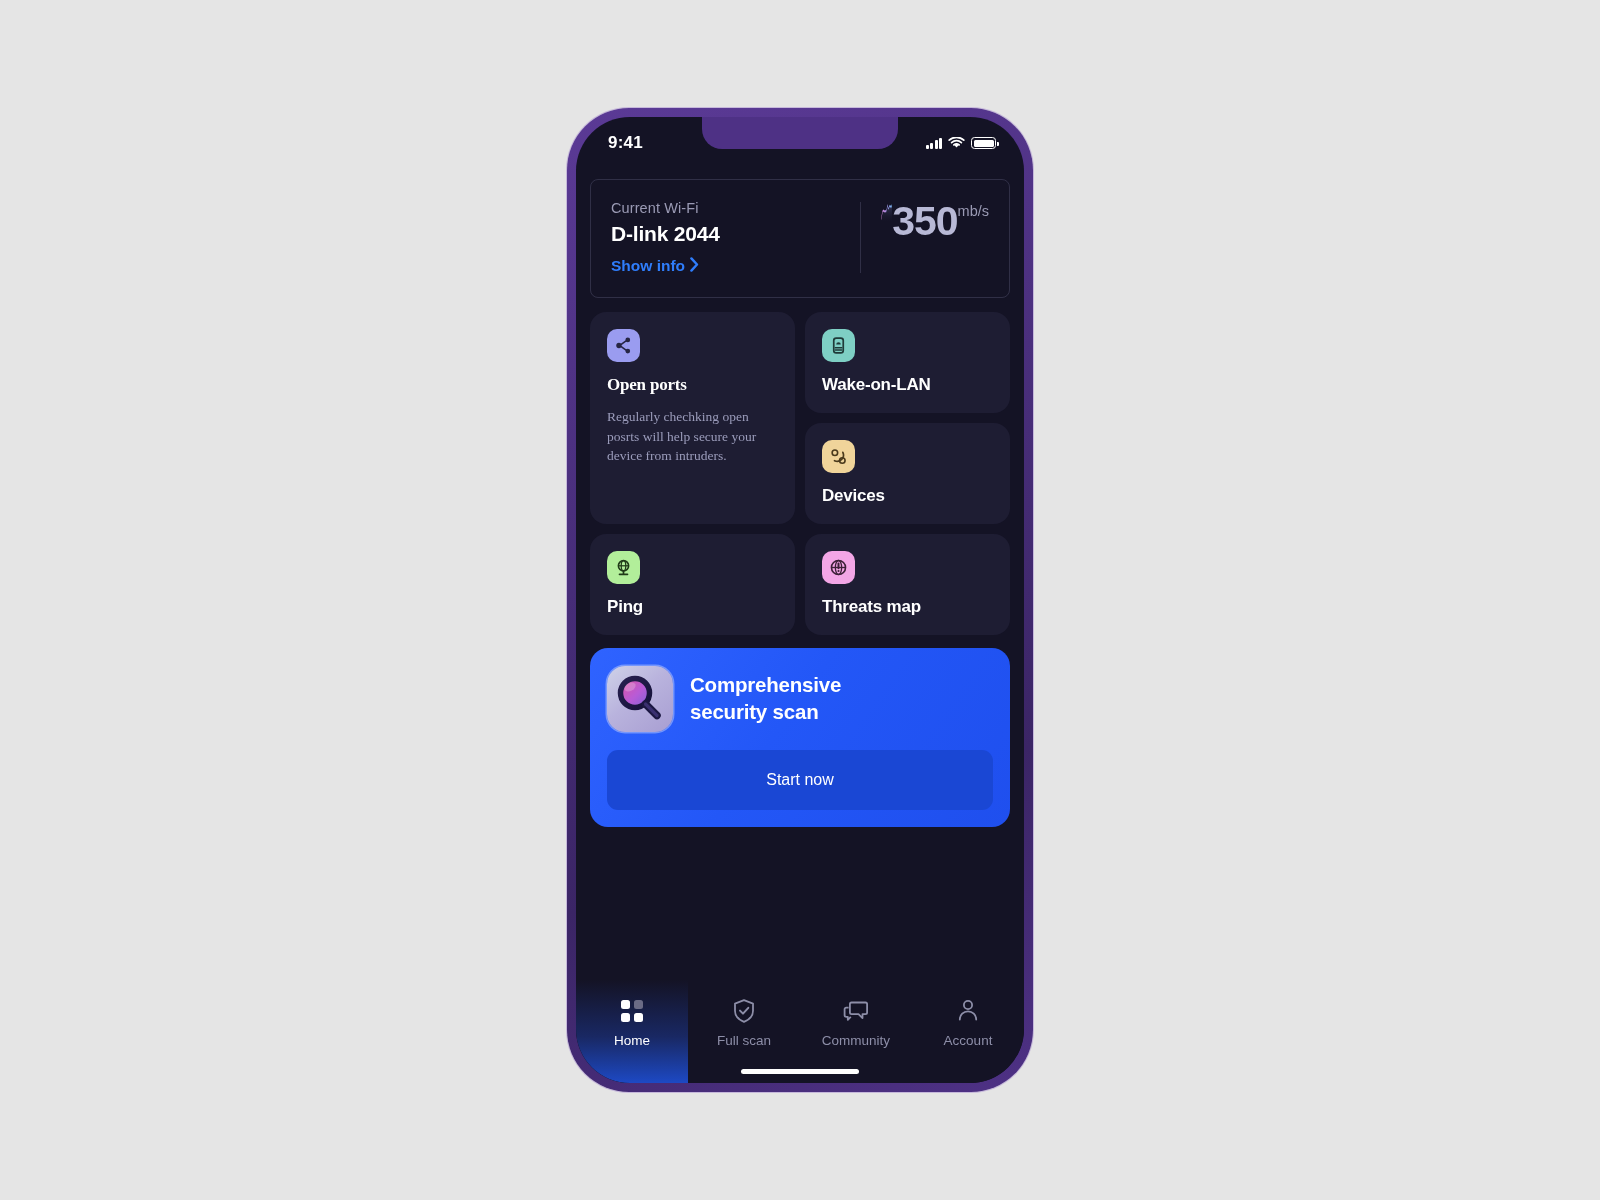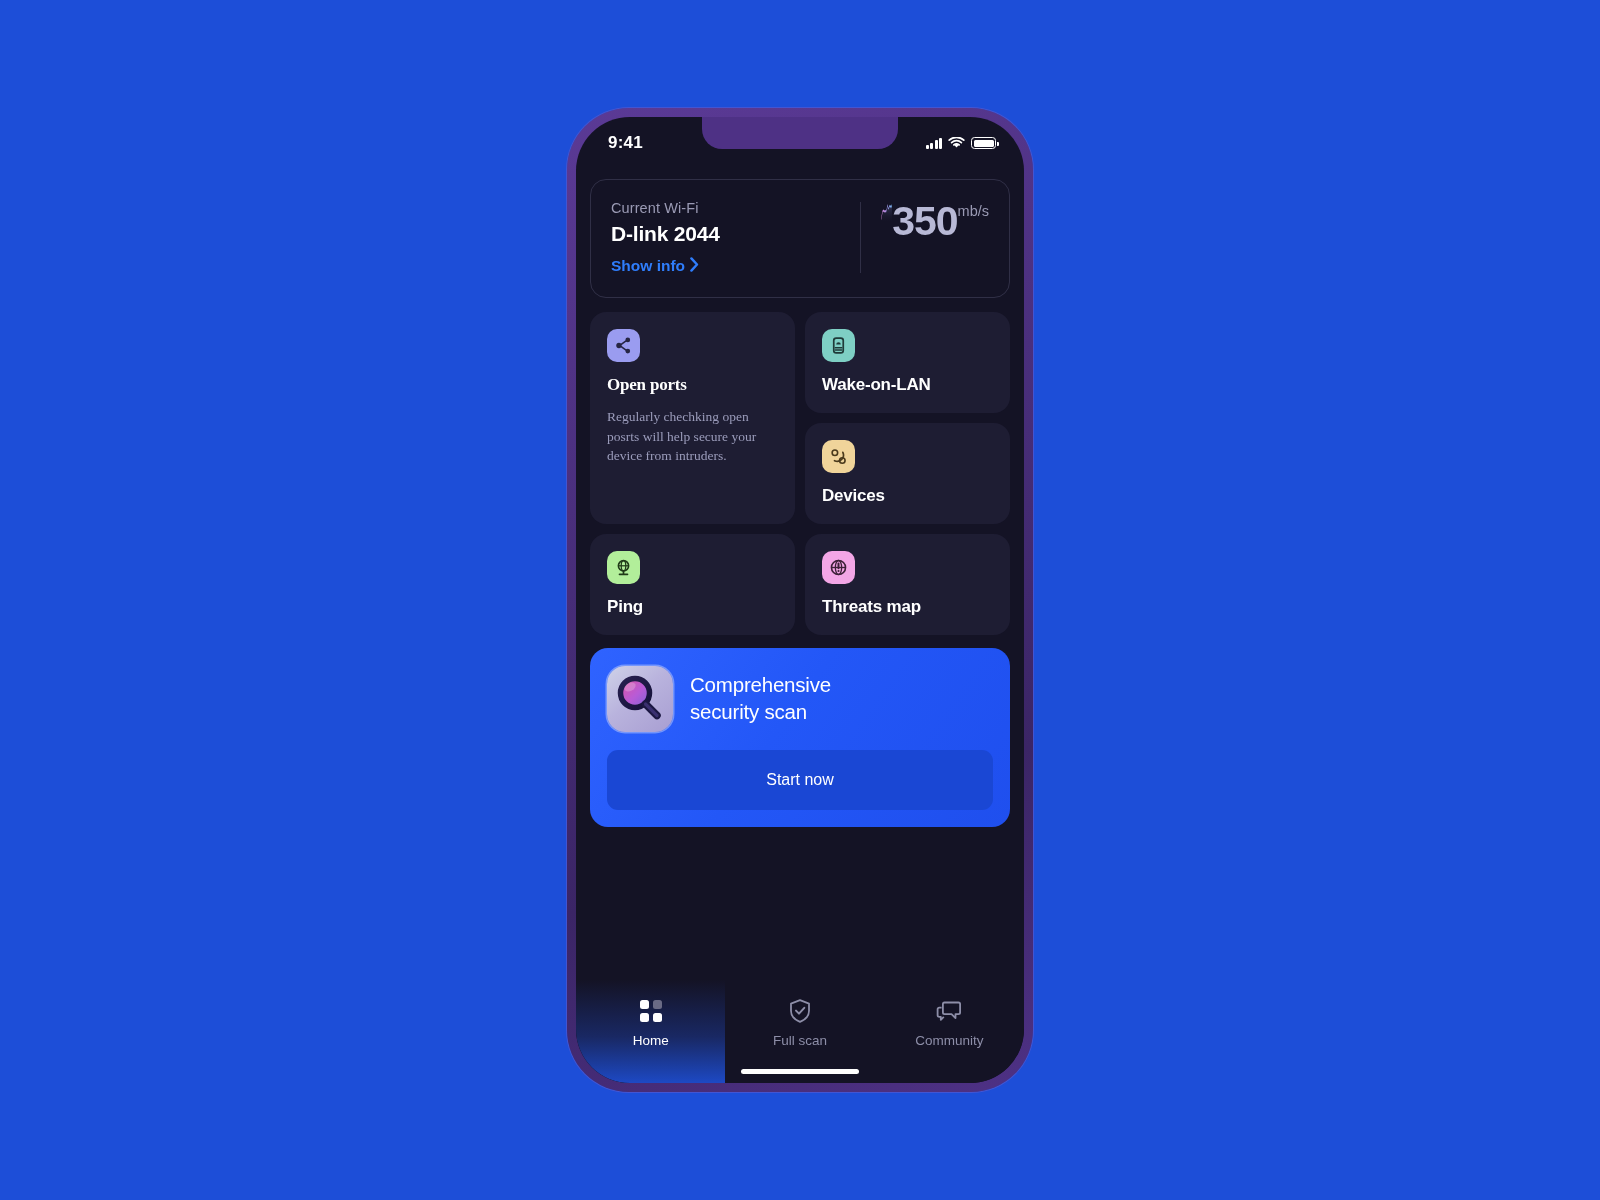--- a/index.html
+++ b/index.html
@@ -5,21 +5,21 @@
   * { margin:0; padding:0; box-sizing:border-box; }
   html, body {
     width:1600px; height:1200px;
     background:#0a0418;
     font-family:"Liberation Sans", sans-serif;
     overflow:hidden;
   }
   .stage {
     width:1600px; height:1200px;
     display:flex; align-items:center; justify-content:center;
-    background:#1d4ed8;
+    background:#e5e5e5;
   }
 
   
   .phone-frame {
     position:relative;
     width:466px; height:984px;
     border-radius:62px;
     background:linear-gradient(160deg,#5b3a96 0%,#4a2f7d 35%,#3b2566 70%,#4e3185 100%);
     padding:9px;
     box-shadow:0 0 0 1px rgba(140,100,200,.35);
@@ -69,21 +69,21 @@
     width:2px; height:4px; background:#fff; border-radius:0 1px 1px 0;
   }
   .batt i { display:block; height:100%; width:100%; background:#fff; border-radius:1.5px; }
 
   
   .content { padding:14px 14px 0 14px; }
 
   
   .wifi-card {
     border:1px solid rgba(150,150,190,.22);
-    border-radius:16px;
+    border-radius:8px;
     padding:20px 20px 22px 20px;
     display:flex; align-items:stretch;
     background:transparent;
   }
   .wifi-left { flex:1; min-width:0; }
   .wifi-label {
     color:#9a9ab4; font-size:14.5px; letter-spacing:.1px;
   }
   .wifi-ssid {
     color:#ffffff; font-size:21px; font-weight:bold;
@@ -155,21 +155,21 @@
   }
   .promo-top { display:flex; align-items:center; gap:17px; }
   .promo-icon {
     width:66px; height:66px; flex:none;
     border-radius:18px;
     background:linear-gradient(140deg,#cfd2e8 0%,#b9b3dd 45%,#a89ed2 100%);
     box-shadow:0 0 0 1.5px rgba(255,255,255,.35);
     position:relative; overflow:hidden;
   }
   .promo-title {
-    color:#fff; font-size:20.5px; font-weight:normal;
+    color:#fff; font-size:20.5px; font-weight:bold;
     line-height:1.3; letter-spacing:-.2px;
   }
   .promo-btn {
     margin-top:18px;
     height:60px; border-radius:11px;
     background:#1a47d4;
     display:flex; align-items:center; justify-content:center;
     color:#fff; font-size:16px; cursor:pointer;
     border:none; width:100%;
     font-family:"Liberation Sans", sans-serif;
@@ -403,20 +403,29 @@
         <div class="nav-item">
           <span class="nav-ico">
             <svg width="26" height="24" viewBox="0 0 26 24">
               <path d="M8.5 3.5 h14 a1.6 1.6 0 0 1 1.6 1.6 v8.4 a1.6 1.6 0 0 1 -1.6 1.6 h-3 v4 l-4 -4 h-7 a1.6 1.6 0 0 1 -1.6 -1.6 V5.1 A1.6 1.6 0 0 1 8.5 3.5 Z" fill="none" stroke="#8d8ea8" stroke-width="1.8" stroke-linejoin="round"></path>
               <path d="M5.6 8.6 H3.2 a1.6 1.6 0 0 0 -1.6 1.6 v6 a1.6 1.6 0 0 0 1.6 1.6 h1.6 v3 l3 -3" fill="none" stroke="#8d8ea8" stroke-width="1.8" stroke-linejoin="round"></path>
             </svg>
           </span>
           <span class="nav-label">Community</span>
         </div>
 
+        <div class="nav-item">
+          <span class="nav-ico">
+            <svg width="24" height="25" viewBox="0 0 24 25">
+              <circle cx="12" cy="7" r="4.1" fill="none" stroke="#8d8ea8" stroke-width="1.8"></circle>
+              <path d="M3.8 21.5 a8.2 8.2 0 0 1 16.4 0" fill="none" stroke="#8d8ea8" stroke-width="1.8" stroke-linecap="round"></path>
+            </svg>
+          </span>
+          <span class="nav-label">Account</span>
+        </div>
 
       </div>
 
       <div class="home-ind"></div>
 
     </div>
   </div>
 </div>
 
 </body></html>

